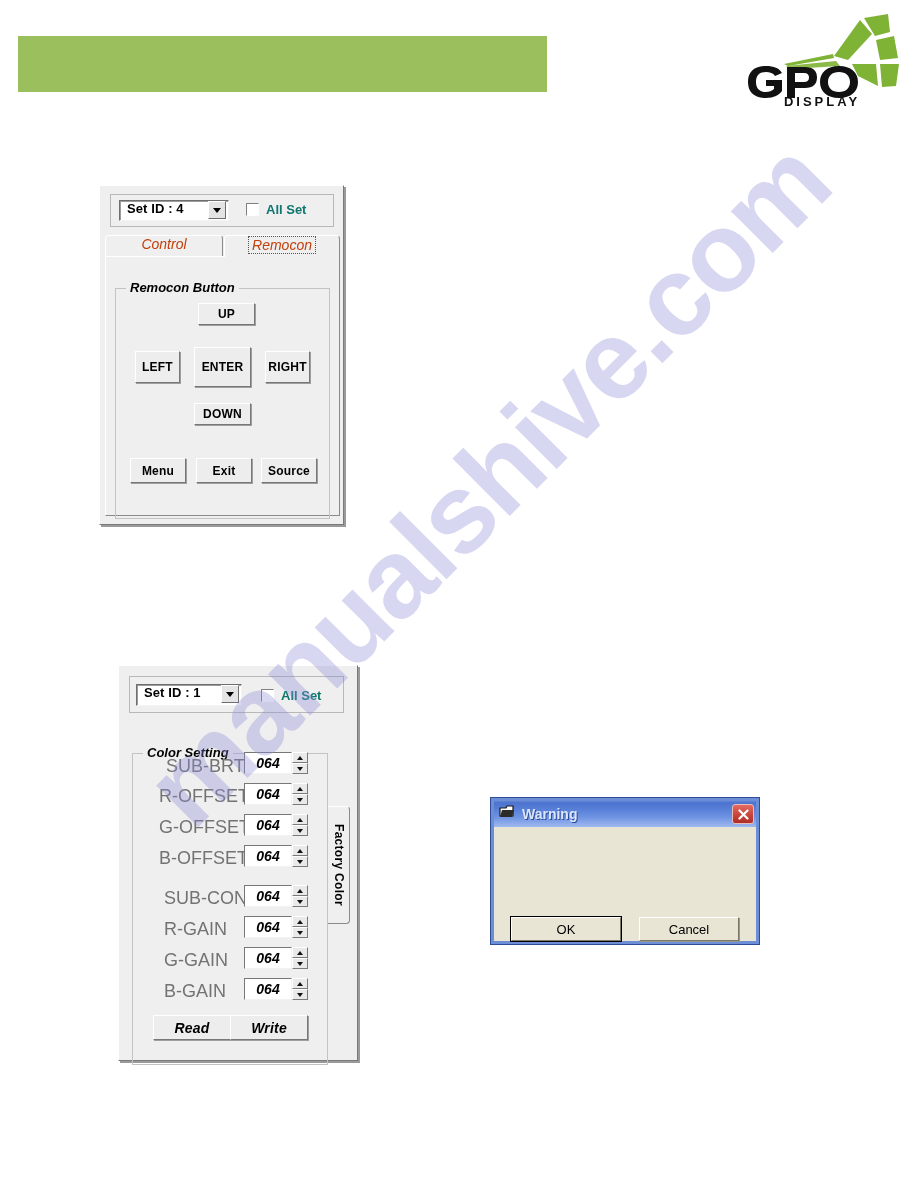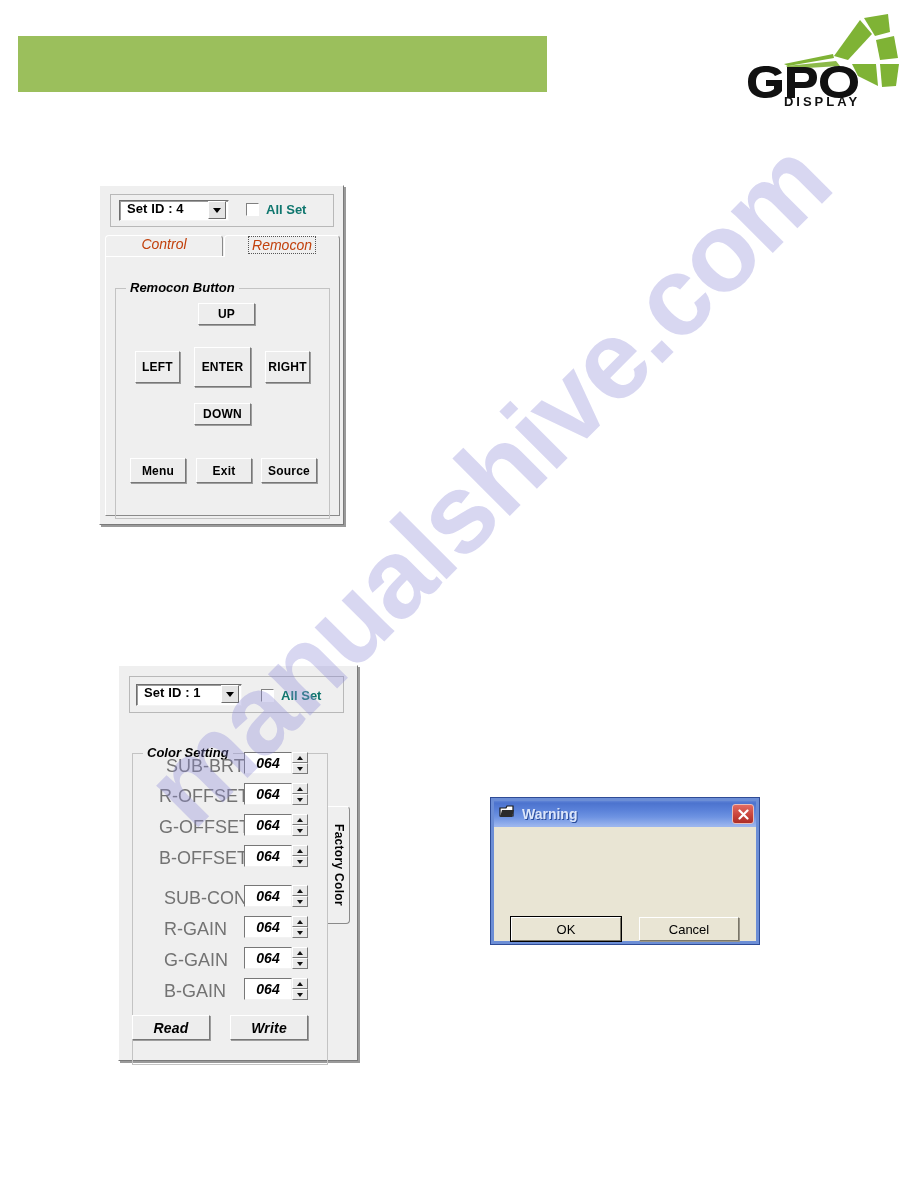--- a/index.html
+++ b/index.html
@@ -558,21 +558,21 @@
   <div class="sp-box" style="left:125px; top:312px;">064</div>
   <div class="sp-btns" style="left:173px; top:312px;">
     <div>
         <span class="tri-up"></span>
       </div>
     <div>
         <span class="tri-down"></span>
       </div>
   </div>
 
-  <div class="btn italic" style="left:13px; top:349px; width:78px; height:25px;">
+  <div class="btn italic" style="left:34px; top:349px; width:78px; height:25px;">
     <span>Read</span>
   </div>
   <div class="btn italic" style="left:111px; top:349px; width:78px; height:25px;">
     <span>Write</span>
   </div>
 </div>
 
 <div id="dialog">
   <div id="dialog-titlebar">
     <span>

